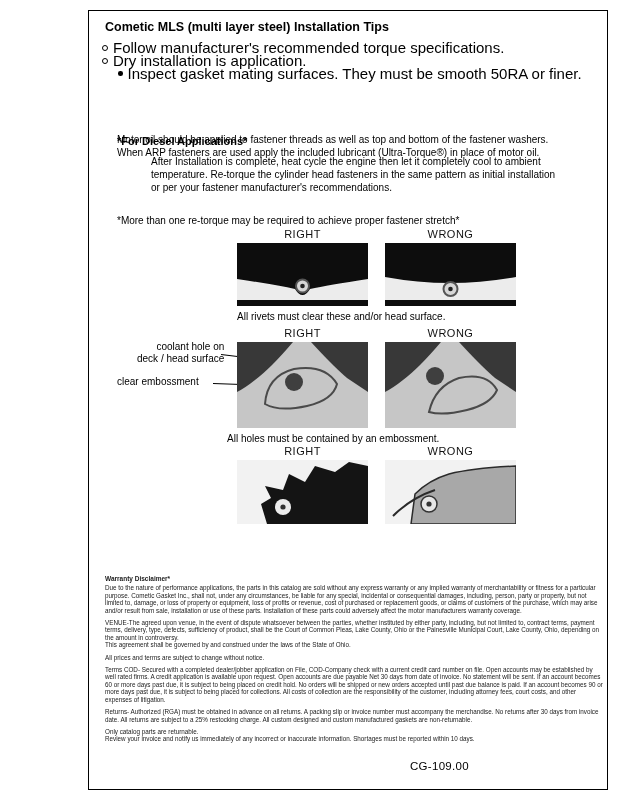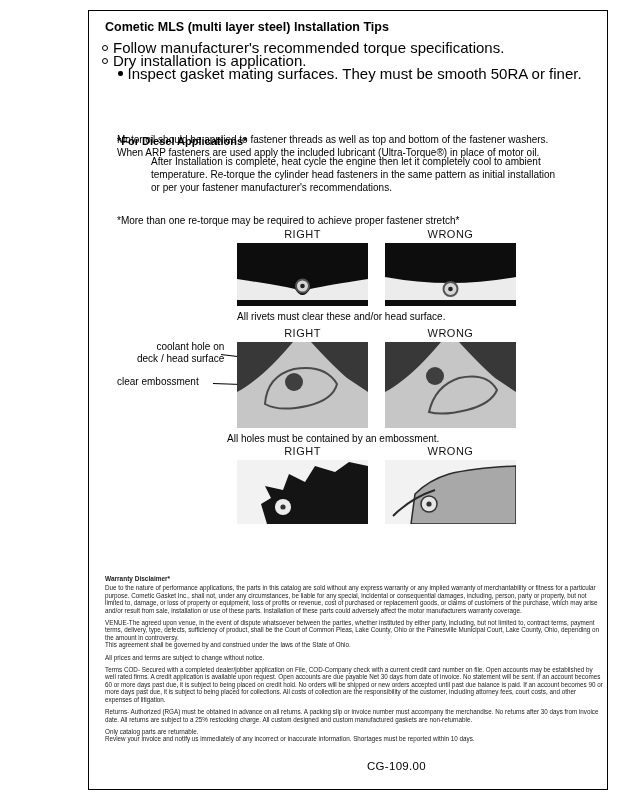--- a/index.html
+++ b/index.html
@@ -21,21 +21,21 @@
   .p2{top:155px;margin-left:34px;}
   .note{left:117px;top:215px;font-size:10px;}
   .lbl{position:absolute;width:131px;text-align:center;font-size:11px;letter-spacing:.5px;color:#111;}
   .img{position:absolute;width:131px;line-height:0;}
   .cap{position:absolute;font-size:10px;line-height:13px;white-space:pre-line;}
   .callout{position:absolute;font-size:10px;line-height:12px;white-space:pre-line;}
   .cline{position:absolute;height:1px;background:#000;transform-origin:left center;}
   .legal{left:105px;top:575px;width:498px;font-size:6.3px;line-height:7.4px;color:#1a1a1a;}
   .legal h2{margin:0 0 2px 0;font-size:6.5px;font-weight:bold;}
   .legal p{margin:0 0 5px 0;white-space:pre-line;}
-  .code{left:367px;top:760px;font-size:11.5px;letter-spacing:.3px;}
+  .code{left:410px;top:760px;font-size:11.5px;letter-spacing:.3px;}
 </style>
 </head>
 <body>
 
 <div class="page">
   <div class="frame"></div>
 
   <h1 class="title abs">Cometic MLS (multi layer steel) Installation Tips</h1>
 
   <div class="tips abs">

